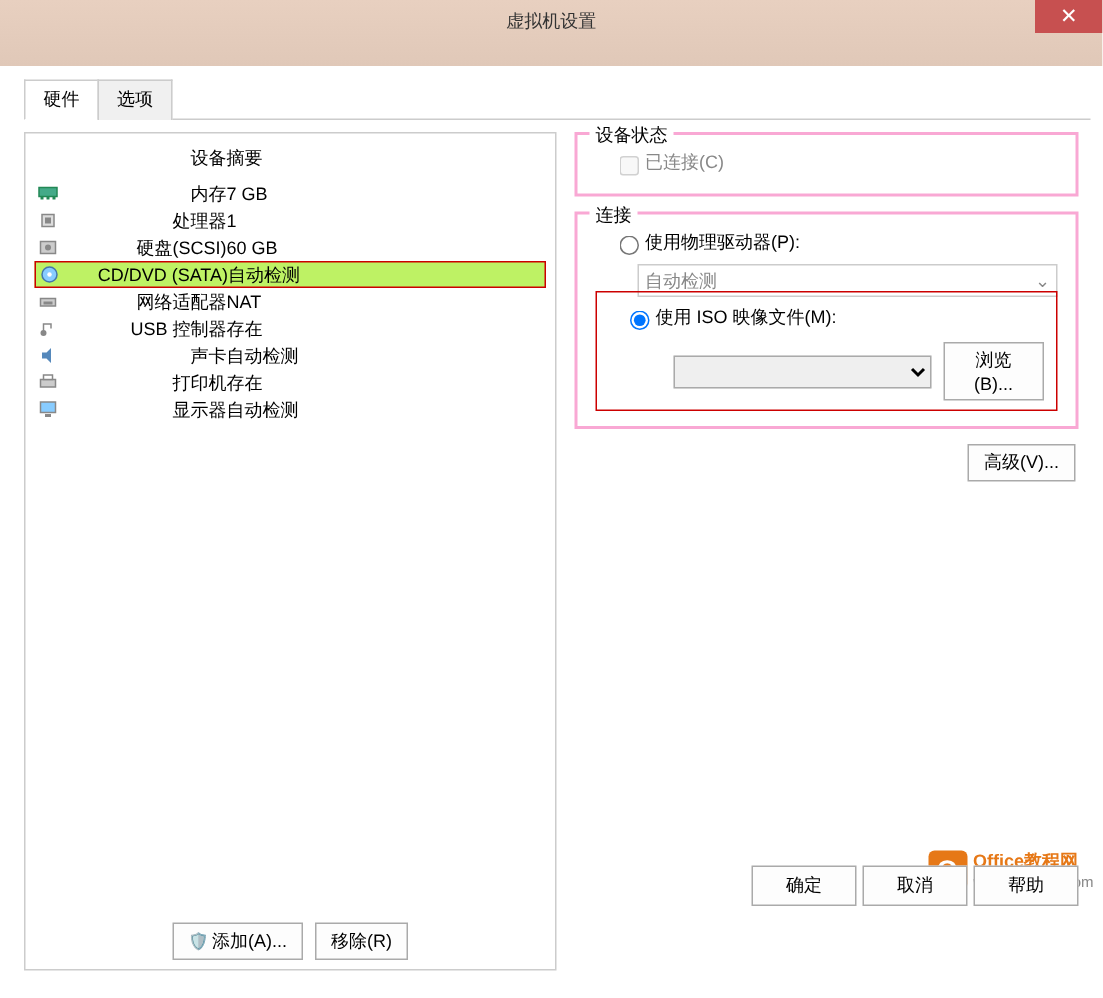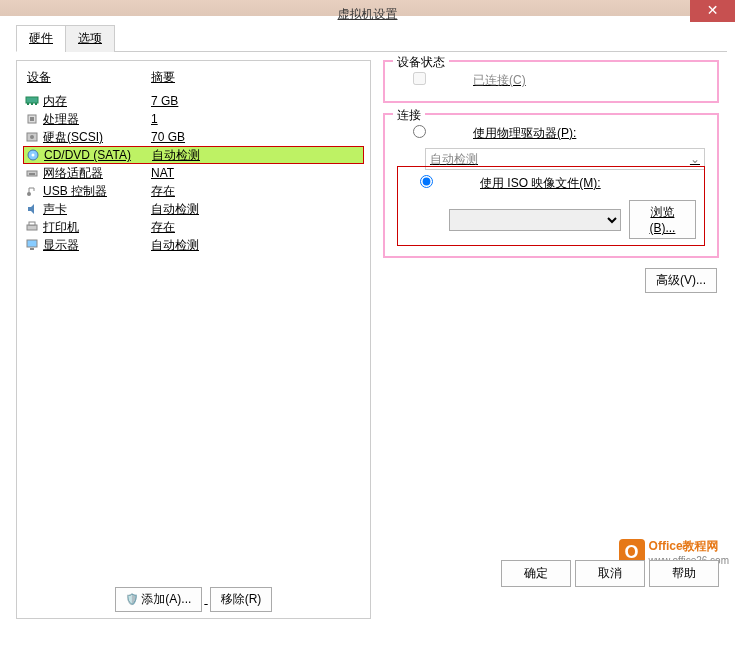--- a/index.html
+++ b/index.html
@@ -1,47 +1,47 @@
 <!DOCTYPE html>
 <html><head>
   <meta charset="utf-8">
   <style>
     * { box-sizing: border-box; margin: 0; padding: 0; font-family: "Microsoft YaHei", Tahoma, sans-serif; font-size: 12px; }
     body { width: 735px; height: 665px; background: #fff; }
-    .titlebar { height: 16px; background: linear-gradient(#e8d0c0, #e0c8b8); position: relative; text-align: center; line-height: 28px; color: #333; text-decoration: underline; }
+    .titlebar { height: 44px; background: linear-gradient(#e8d0c0, #e0c8b8); position: relative; text-align: center; line-height: 28px; color: #333; }
     .close-btn { position: absolute; right: 0; top: 0; width: 45px; height: 22px; background: #c75050; color: #fff; text-align: center; line-height: 20px; font-size: 14px; }
-    .dialog-body { padding: 8px; height: 580px; position: relative; text-decoration: underline; }
+    .dialog-body { padding: 8px; height: 580px; position: relative; }
     .tabs { display: flex; border-bottom: 1px solid #ccc; margin-left: 8px; }
     .tab { padding: 4px 12px; background: #fff; border: 1px solid #ccc; border-bottom: none; margin-right: -1px; position: relative; top: 1px; }
     .tab.active { border-bottom: 1px solid #fff; }
     .tab.inactive { background: #f0f0f0; }
     .content { display: flex; padding: 8px; height: 575px; }
     .left-panel { width: 370px; border: 1px solid #ccc; padding: 6px; display: flex; flex-direction: column; }
-    .hw-list { flex: 1; }
+    .hw-list { flex: 1; text-align: right; }
     .hw-header { display: flex; padding: 2px 0 6px 0; }
     .hw-header span:first-child { width: 128px; padding-left: 4px; }
     .hw-row { display: flex; align-items: center; padding: 1px 0; height: 18px; }
     .hw-row.selected { background: #bef264; border: 1px solid #c00; }
     .hw-icon { width: 18px; height: 16px; display: inline-flex; align-items: center; justify-content: center; margin-right: 2px; }
     .hw-name { width: 108px; }
     .hw-summary { }
     .hw-buttons { text-align: center; padding-top: 12px; }
     .btn { padding: 3px 10px; background: #fdfdfd; border: 1px solid #aaa; cursor: pointer; margin: 0 2px; }
     .right-panel { flex: 1; padding-left: 12px; }
     .fieldset { border: 2px solid #f9a8d4; padding: 8px 12px 10px 12px; margin-bottom: 10px; position: relative; }
     .fieldset-title { position: absolute; top: -8px; left: 8px; background: #fff; padding: 0 4px; }
-    .checkbox-row, .radio-row { display: flex; align-items: flex-start; padding: 2px 16px; gap: 43px; }
+    .checkbox-row, .radio-row { display: flex; align-items: flex-end; padding: 2px 16px; }
     .checkbox-row input, .radio-row input { margin-right: 4px; }
     .disabled { color: #888; }
     .dropdown { width: 280px; height: 22px; border: 1px solid #ccc; padding: 2px 4px; color: #888; margin-left: 28px; margin-top: 4px; display: flex; justify-content: space-between; align-items: center; }
     .iso-row { display: flex; align-items: center; margin-left: 45px; margin-top: 6px; }
     .iso-select { width: 190px; height: 22px; border: 1px solid #aaa; margin-right: 6px; }
     .red-border { border: 1px solid #c00; padding: 6px; margin-top: -4px; }
     .adv-row { text-align: right; margin-top: 8px; }
-    .footer { position: absolute; bottom: 9px; right: 14px; display: flex; }
+    .footer { position: absolute; bottom: 20px; right: 14px; display: flex; }
     .footer .btn { padding: 4px 22px; }
     .watermark { position: absolute; right: 6px; bottom: 30px; color: #e67817; font-size: 14px; font-weight: bold; display: flex; align-items: center; }
     .watermark .o-logo { width: 26px; height: 26px; background: #e67817; border-radius: 4px; color: #fff; font-size: 18px; text-align: center; line-height: 26px; margin-right: 4px; }
     .watermark .url { font-size: 10px; color: #888; font-weight: normal; display: block; }
     .shield { font-size: 11px; margin-right: 2px; }
   </style>
 </head>
 <body>
 
 <div class="titlebar">
@@ -86,21 +86,21 @@
               <span class="hw-summary">1</span>
             </div>
             <div class="hw-row">
               <span class="hw-icon">
                 <svg width="14" height="14">
                   <rect x="2" y="3" width="10" height="8" fill="#ccc" stroke="#888"></rect>
                   <circle cx="7" cy="7" r="2" fill="#888"></circle>
                 </svg>
               </span>
               <span class="hw-name">硬盘(SCSI)</span>
-              <span class="hw-summary">70 GB</span>
+              <span class="hw-summary">60 GB</span>
             </div>
             <div class="hw-row selected">
               <span class="hw-icon">
                 <svg width="14" height="14">
                   <circle cx="7" cy="7" r="5" fill="#8cf" stroke="#47a"></circle>
                   <circle cx="7" cy="7" r="1.5" fill="#fff"></circle>
                 </svg>
               </span>
               <span class="hw-name">CD/DVD (SATA)</span>
               <span class="hw-summary">自动检测</span>

